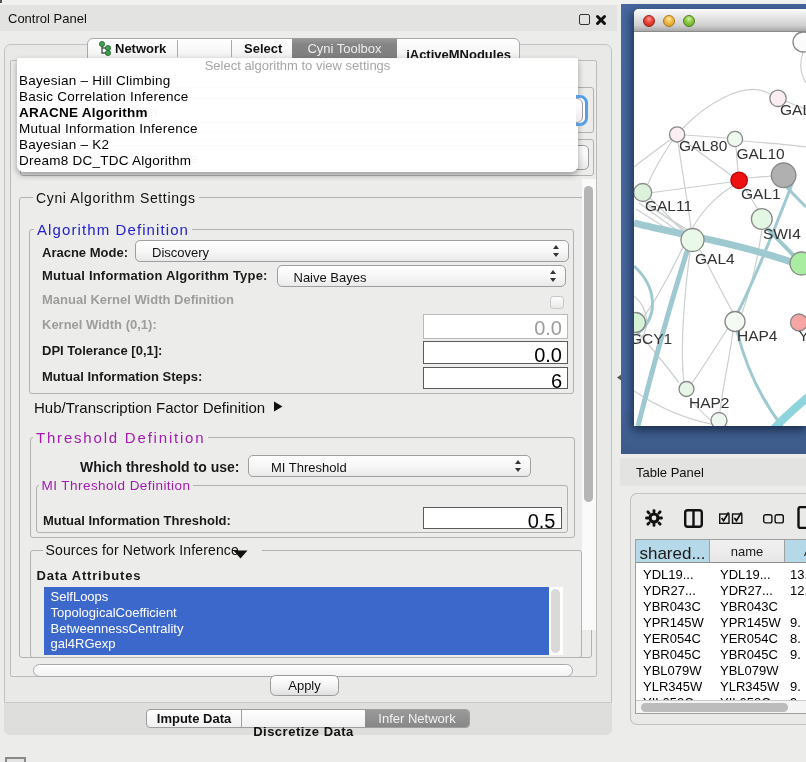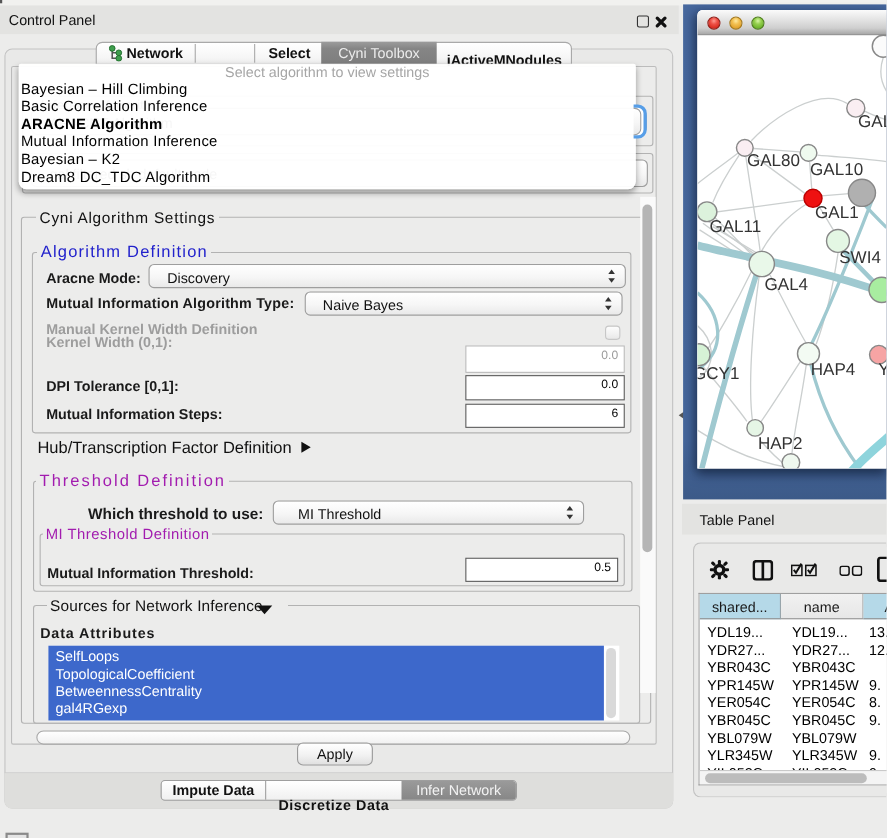--- a/index.html
+++ b/index.html
@@ -13,21 +13,21 @@
   fieldset legend{font-size:13px;padding:0 3px;white-space:nowrap;font-weight:normal;}
   .combo{position:absolute;background:linear-gradient(#ffffff,#f6f6f6 55%,#e9e9e9);
          border:1px solid #9e9e9e;border-radius:5px;box-sizing:border-box;}
   .combo .ct{position:absolute;left:16px;font-size:13px;color:#111;white-space:nowrap;}
   .stepper{position:absolute;right:8px;top:0;bottom:0;width:8px;}
   .stepper:before{content:"";position:absolute;left:1px;top:4px;border-left:3px solid transparent;
       border-right:3px solid transparent;border-bottom:4.5px solid #333;}
   .stepper:after{content:"";position:absolute;left:1px;bottom:4px;border-left:3px solid transparent;
       border-right:3px solid transparent;border-top:4.5px solid #333;}
   .input{position:absolute;background:#fff;box-sizing:border-box;border:1.5px solid #5a5a5a;
-         font-size:11px;color:#000;text-align:right;padding:2px 5px 0 0;}
+         font-size:20px;color:#000;text-align:right;padding:2px 5px 0 0;}
 </style>
 </head>
 <body>
 
 <div class="abs" style="left:0;top:0;width:806px;height:5px;background:#f1f1ef;"></div>
 <div class="abs" style="left:0;top:0;width:2px;height:3px;background:#555;"></div>
 
 <div class="abs" style="left:0;top:5px;width:617px;height:26px;background:#e3e3e1;">
   <div class="abs" style="left:8px;top:6px;font-size:13px;color:#111;">Control Panel</div>
   <div class="abs" style="left:579px;top:9px;width:9px;height:9px;border:1.5px solid #333;border-radius:2px;"></div>
@@ -84,21 +84,21 @@
 
 <div class="lbl" style="left:42px;top:268px;letter-spacing:0.2px;">Mutual Information Algorithm Type:</div>
 <div class="combo" style="left:276.5px;top:265px;width:289px;height:22px;">
   <div class="ct" style="top:4px;">Naive Bayes</div>
     <div class="stepper"></div>
 </div>
 
 <div class="glbl" style="left:42px;top:292px;">Manual Kernel Width Definition</div>
 <div class="abs" style="left:550px;top:295.5px;width:14px;height:13px;background:linear-gradient(#fdfdfd,#e9e9e9);border:1px solid #c7c7c7;border-radius:3.5px;box-sizing:border-box;"></div>
 
-<div class="glbl" style="left:42px;top:303px;">Kernel Width (0,1):</div>
+<div class="glbl" style="left:42px;top:317px;">Kernel Width (0,1):</div>
 <div class="input" style="left:423px;top:314px;width:145px;height:24.5px;border:1px solid #b9b9b9;color:#9b9b9b;">0.0</div>
 
 <div class="lbl" style="left:42px;top:343px;">DPI Tolerance [0,1]:</div>
 <div class="input" style="left:423px;top:341px;width:145px;height:22.5px;">0.0</div>
 
 <div class="lbl" style="left:42px;top:368.5px;">Mutual Information Steps:</div>
 <div class="input" style="left:423px;top:366.5px;width:145px;height:22.5px;">6</div>
 
 <div class="abs" style="left:34px;top:399px;font-size:15px;color:#111;white-space:nowrap;">Hub/Transcription Factor Definition</div>
 <svg class="abs" style="left:272.5px;top:400.5px;" width="10" height="11" viewBox="0 0 10 11">
@@ -281,21 +281,21 @@
   </svg>
   <svg class="abs" style="left:132px;top:20px;" width="21" height="10" viewBox="0 0 21 10">
     <rect x="0.7" y="0.7" width="8.2" height="8.2" rx="2" fill="none" stroke="#111" stroke-width="1.4"></rect>
     <rect x="12.1" y="0.7" width="8.2" height="8.2" rx="2" fill="none" stroke="#111" stroke-width="1.4"></rect>
   </svg>
   <svg class="abs" style="left:166px;top:12px;" width="14" height="23" viewBox="0 0 14 23">
     <path d="M1.5 3 A 2 2 0 0 1 3.5 1 L10 1 L14 5 L14 22" fill="none" stroke="#111" stroke-width="2.4"></path>
     <path d="M1.5 3 L1.5 20 A 2 2 0 0 0 3.5 22 L14 22" fill="none" stroke="#111" stroke-width="2.4"></path>
   </svg>
   <div class="abs" style="left:4px;top:45px;width:172px;height:175px;background:#fff;border:1px solid #9f9f9f;border-right:none;overflow:hidden;box-sizing:border-box;">
-    <div class="abs" style="left:0;top:0;width:74px;height:23px;background:#b5d9e8;border-right:1px solid #98a5ab;border-bottom:1px solid #8e8e8e;box-sizing:border-box;text-align:center;font-size:13px;color:#1a1a1a;padding-top:4px;">shared...</div>
+    <div class="abs" style="left:0;top:0;width:74px;height:23px;background:#b5d9e8;border-right:1px solid #98a5ab;border-bottom:1px solid #8e8e8e;box-sizing:border-box;text-align:center;font-size:17px;color:#1a1a1a;padding-top:4px;">shared...</div>
     <div class="abs" style="left:74px;top:0;width:75px;height:23px;background:linear-gradient(#f1f1f1,#e7e7e7);border-right:1px solid #9f9f9f;border-bottom:1px solid #8e8e8e;box-sizing:border-box;text-align:center;font-size:13px;color:#1a1a1a;padding-top:4px;">name</div>
     <div class="abs" style="left:149px;top:0;width:23px;height:23px;background:#b5d9e8;border-bottom:1px solid #8e8e8e;box-sizing:border-box;font-size:13px;color:#1a1a1a;padding-top:4px;"><span style="margin-left:19px;">A</span></div>
     <div class="abs" style="left:7px;top:27px;font-size:13px;color:#000;line-height:16px;">YDL19...<br>YDR27...<br>YBR043C<br>YPR145W<br>YER054C<br>YBR045C<br>YBL079W<br>YLR345W<br>YIL052C</div>
     <div class="abs" style="left:84px;top:27px;font-size:13px;color:#000;line-height:16px;">YDL19...<br>YDR27...<br>YBR043C<br>YPR145W<br>YER054C<br>YBR045C<br>YBL079W<br>YLR345W<br>YIL052C</div>
     <div class="abs" style="left:154px;top:27px;font-size:13px;color:#000;line-height:16px;">13.<br>12.<br>&nbsp;<br>9.<br>8.<br>9.<br>&nbsp;<br>9.<br>9</div>
     <div class="abs" style="left:0;top:160px;width:172px;height:15px;background:#f4f4f4;border-top:1px solid #c9c9c9;box-sizing:border-box;"></div>
     <div class="abs" style="left:5px;top:163px;width:147px;height:9px;background:#bcbcbc;border-radius:5px;"></div>
   </div>
 </div>
 

